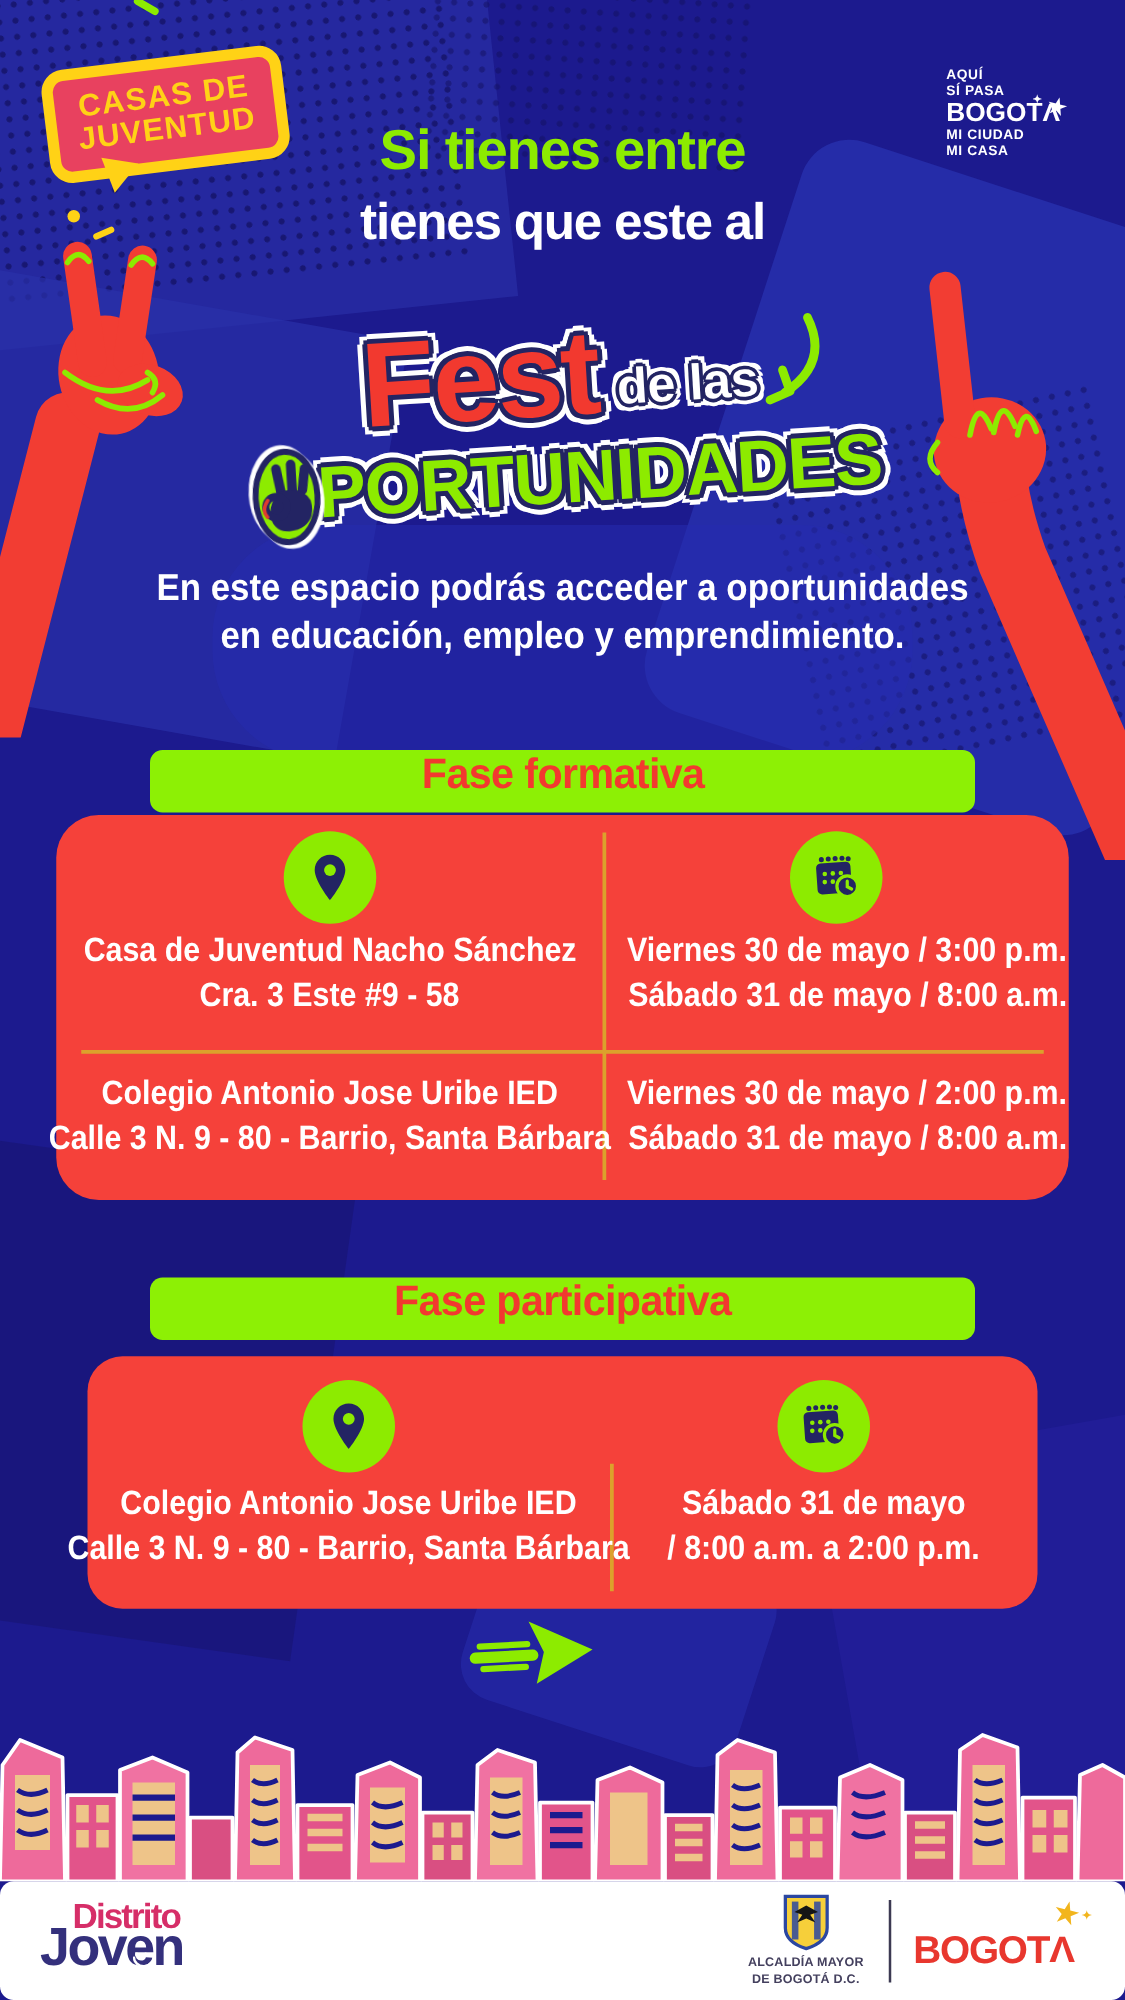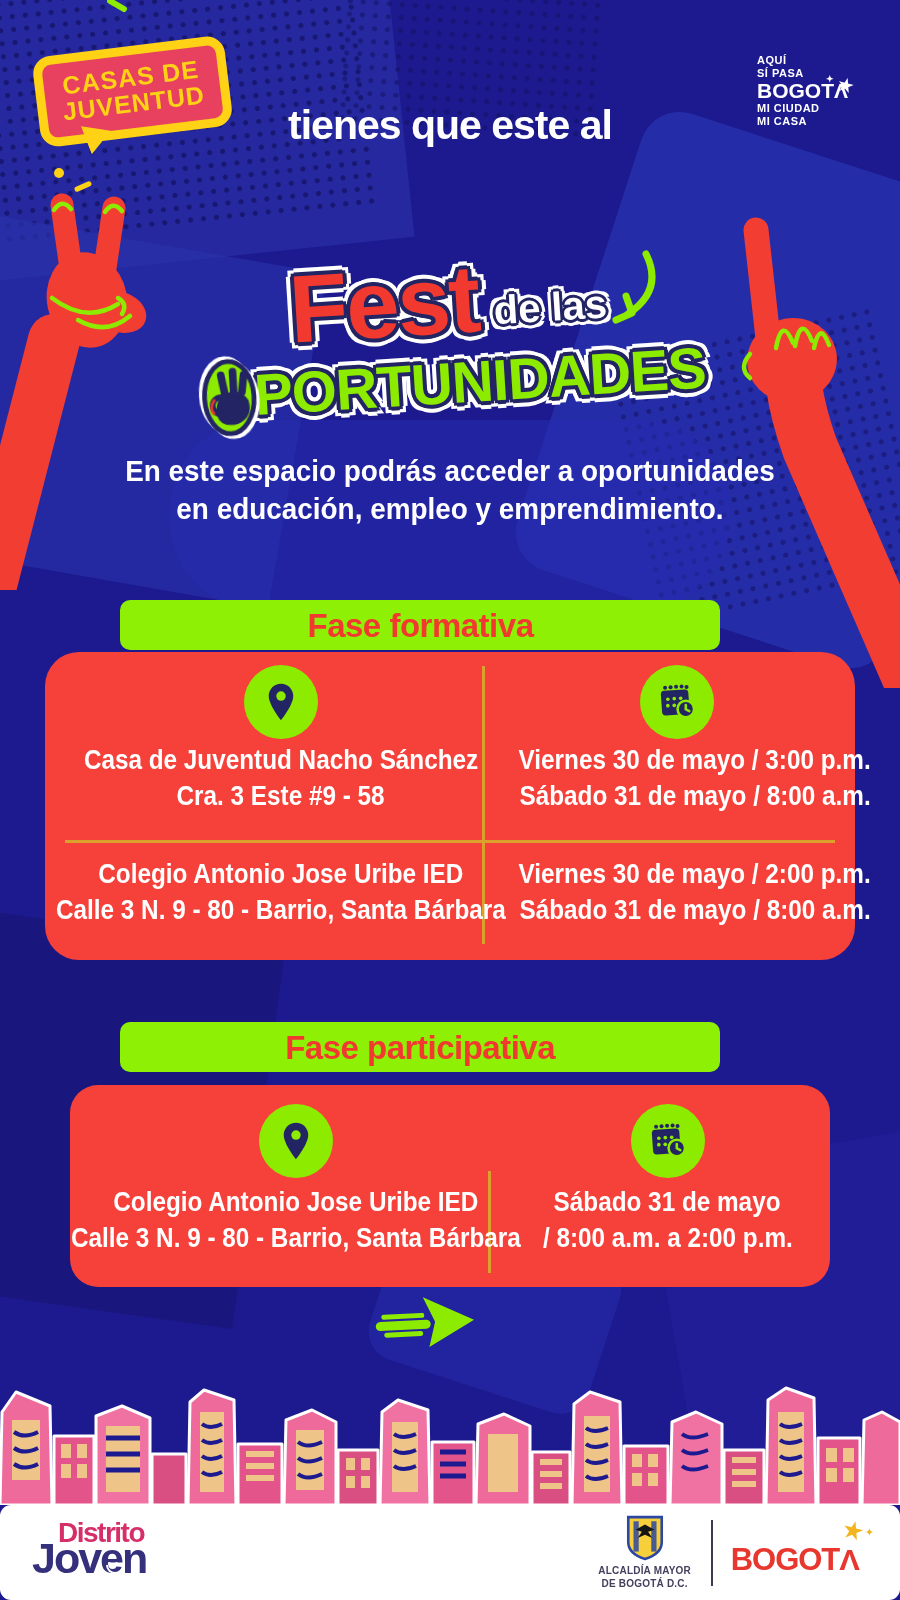--- a/index.html
+++ b/index.html
@@ -65,34 +65,34 @@
   .fest-word1 { color:#f2392f; font-size:96px; letter-spacing:-2px; }
   .fest-word2 { display:inline-block; color:#fff; font-size:40px; margin-left:10px; transform:translateY(-6px); }
   .fest-row2 { margin-top:-6px; display:flex; justify-content:center; align-items:center; }
   .fest-word3 { color:#8deb00; font-size:58px; letter-spacing:-1px; }
   .ok-hand { margin-right:-4px; transform:translateY(2px); filter:drop-shadow(3px 3px 0 #fff) drop-shadow(-3px -3px 0 #fff); }
   .curve-arrow { position:absolute; left:596px; top:250px; z-index:3; }
   
   .intro { position:absolute; left:60px; right:60px; top:452px; z-index:2; color:#fff; text-align:center;
     font-weight:700; font-size:30px; line-height:1.27; transform:scaleX(.93); }
   
-  .phase-banner { position:absolute; left:120px; width:600px; height:50px; z-index:3;
-    background:#8df005; border-radius:10px; display:flex; align-items:center; justify-content:center; }
+  .phase-banner { position:absolute; left:120px; width:660px; height:50px; z-index:3;
+    background:#8df005; border-radius:10px; display:flex; justify-content:center; }
   .phase-banner span { color:#f2392f; font-size:34px; font-weight:800; letter-spacing:-.5px; transform:scaleX(.97); }
   .banner1 { top:600px; } .banner2 { top:1022px; }
   
   .card { position:absolute; background:#f5413a; z-index:2; }
   .card1 { left:45px; top:652px; width:810px; height:308px; border-radius:34px; }
   .card2 { left:70px; top:1085px; width:760px; height:202px; border-radius:28px; }
   .v-div { position:absolute; width:3px; background:#dba12c; }
   .card1 .v-div { left:54%; top:14px; bottom:16px; }
   .card2 .v-div { left:55%; top:86px; bottom:14px; }
   .h-div { position:absolute; top:188px; left:20px; right:20px; height:3px; background:#dba12c; }
   .row { position:absolute; left:0; right:0; display:flex; }
-  .cl { width:54%; display:flex; flex-direction:column; align-items:center; justify-content:center;padding-left:17px; }
+  .cl { width:54%; display:flex; flex-direction:column; align-items:center; justify-content:center; }
   .cr { flex:1; display:flex; flex-direction:column; align-items:center; justify-content:center; }
   .card2 .cl { width:55%; }
   .icons-row1 { top:10px; height:80px; }
   .card2 .icons-row1 { top:16px; }
   .circle-icon { width:74px; height:74px; border-radius:50%; background:#8deb00; display:flex; align-items:center; justify-content:center; }
   .txt-row1 { top:88px; height:78px; }
   .txt-row2 { top:200px; height:82px; }
   .card2 .txt-rowA { top:96px; height:80px; }
   .card-txt { color:#fff; font-weight:700; font-size:27px; line-height:1.32; text-align:center; transform:scaleX(.9); white-space:nowrap; }
   
@@ -175,20 +175,21 @@
     <div class="city-sm">AQUÍ</div>
     <div class="city-sm">SÍ PASA</div>
     <div class="city-big"><span>BOGOT</span><span class="city-caret">Λ</span></div>
     <div class="city-sm">MI CIUDAD</div>
     <div class="city-sm">MI CASA</div>
     <span class="city-star">★</span>
     <span class="city-star-sm">✦</span>
   </div>
 
   <div class="headline">
+    <div class="hl-green">Si tienes entre</div>
     <div class="hl-white">tienes que este al</div>
   </div>
 
   <div class="fest">
     <div class="fest-row1">
       <span class="fest-word1 fest-txt">Fest</span>
       <span class="fest-word2 fest-sub">de las</span>
     </div>
     <div class="fest-row2">
       <svg class="ok-hand" width="58" height="80" viewBox="0 0 60 84">

